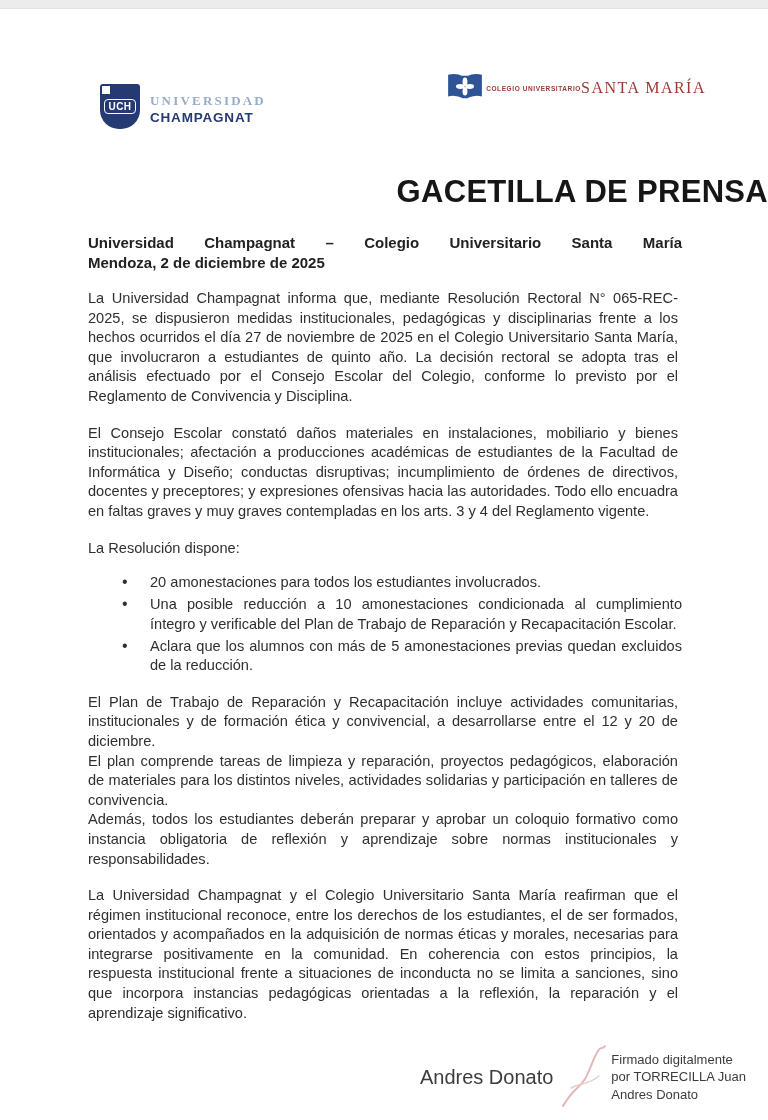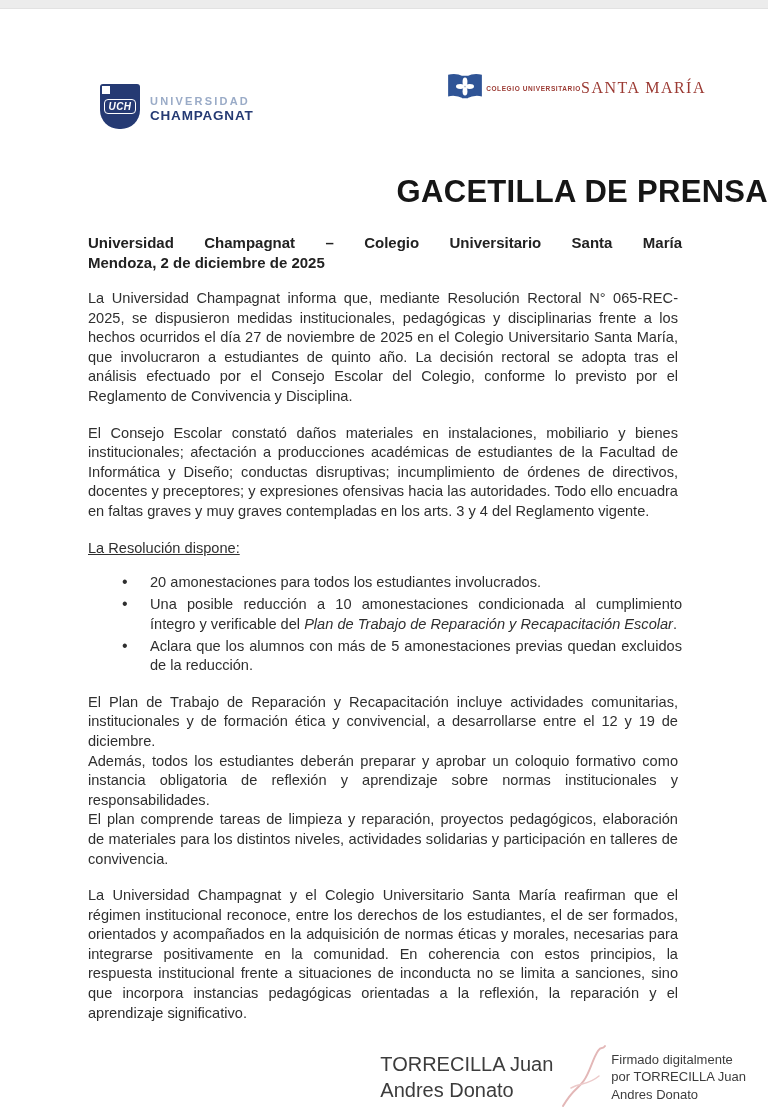--- a/index.html
+++ b/index.html
@@ -3,47 +3,47 @@
 <meta charset="utf-8">
 <style>
   html, body { margin:0; padding:0; }
   body { width:768px; height:1120px; background:#ffffff; font-family:"Liberation Sans","DejaVu Sans",sans-serif; }
   .page { position:relative; width:768px; height:1120px; background:#ffffff; overflow:hidden; }
   .top-strip { position:absolute; top:0; left:0; width:100%; height:8px; background:#ececec; border-bottom:1px solid #e2e2e2; }
 
   
   .logo-row { display:flex; justify-content:space-between; align-items:flex-start; padding:84px 62px 0 100px; }
   .uch-logo { display:flex; align-items:center; gap:10px; }
-  .uch-shield { position:relative; width:40px; height:45px; background:#253a73; border-radius:3px 3px 19px 19px; display:flex; align-items:center; justify-content:center;font-style:italic; }
+  .uch-shield { position:relative; width:40px; height:45px; background:#253a73; border-radius:3px 3px 19px 19px; display:flex; align-items:center; justify-content:center; }
   .uch-shield::before { content:""; position:absolute; top:2px; left:2px; width:8px; height:8px; background:#ffffff; }
   .uch-abbr { border:1.5px solid #ffffff; border-radius:4px; color:#ffffff; font-size:10px; font-weight:bold; padding:1px 3px; letter-spacing:.5px; }
   .uch-words { padding-top:4px; }
-  .uch-top { color:#9aabc7; font-size:11px; letter-spacing:2.2px; font-weight:bold; }
+  .uch-top { color:#9aabc7; font-size:13px; letter-spacing:2.2px; font-weight:bold;font-family:Liberation Serif, serif; }
   .uch-bottom { color:#253a73; font-size:13.5px; letter-spacing:.8px; font-weight:bold; margin-top:1px; }
 
   .csm-logo { display:flex; align-items:center; margin-top:-12px; }
   .csm-top { color:#9b3a33; font-size:6.5px; font-weight:bold; letter-spacing:.6px; margin-top:3px; }
   .csm-bottom { color:#9b3a33; font-family:"Liberation Serif","DejaVu Serif",serif; font-size:16px; letter-spacing:1.5px; margin-top:1px; }
 
   
   .doc-title { margin-top:46px; text-align:right; font-size:31px; font-weight:bold; color:#161616; letter-spacing:.3px; line-height:34px; }
   .content { padding:0 86px 0 88px; color:#2f2f2f; }
   .dateline { margin-top:24px; font-weight:bold; font-size:15px; color:#222222; line-height:19.5px; }
   .dateline-l1 { text-align:justify; text-align-last:justify; }
 
   
   .para { margin:13px 4px 0 0; font-size:14.6px; line-height:19.6px; text-align:justify; }
   .para.gap { margin-top:17px; }
   .para.tight { margin-top:0; }
-  .intro-line { margin-top:17px; font-size:14.6px; line-height:19.6px;text-decoration:underline; }
+  .intro-line { margin-top:17px; font-size:14.6px; line-height:19.6px; }
 
   ul.bullets { margin:13px 0 0 0; padding:0 0 0 34px; list-style:none; }
   ul.bullets li { position:relative; padding-left:28px; margin-bottom:3px; font-size:14.6px; line-height:19.4px; text-align:justify; }
   ul.bullets li::before { content:"\2022"; position:absolute; left:0; top:-1px; font-size:16px; color:#2f2f2f; }
-  .it { font-style:italic; }
+  .it { }
 
   
   .signature { position:absolute; top:1044px; right:22px; display:flex; align-items:center; }
   .sig-names { font-size:20px; line-height:26px; color:#3c3c3c; font-weight:500; white-space:nowrap; }
   .sig-flourish { width:52px; height:66px; margin:0 2px 0 4px; flex:0 0 auto; }
   .sig-digital { font-size:13px; line-height:17.5px; color:#3c3c3c; font-weight:500; white-space:nowrap; }
 </style>
 </head>
 <body>
 
@@ -90,30 +90,29 @@
     <p class="para gap">El Consejo Escolar constató daños materiales en instalaciones, mobiliario y bienes institucionales; afectación a producciones académicas de estudiantes de la Facultad de Informática y Diseño; conductas disruptivas; incumplimiento de órdenes de directivos, docentes y preceptores; y expresiones ofensivas hacia las autoridades. Todo ello encuadra en faltas graves y muy graves contempladas en los arts. 3 y 4 del Reglamento vigente.</p>
 
     <p class="intro-line">La Resolución dispone:</p>
 
     <ul class="bullets">
       <li>20 amonestaciones para todos los estudiantes involucrados.</li>
       <li><span>Una posible reducción a 10 amonestaciones condicionada al cumplimiento íntegro y verificable del </span><span class="it">Plan de Trabajo de Reparación y Recapacitación Escolar</span><span>.</span></li>
       <li>Aclara que los alumnos con más de 5 amonestaciones previas quedan excluidos de la reducción.</li>
     </ul>
 
-    <p class="para gap">El Plan de Trabajo de Reparación y Recapacitación incluye actividades comunitarias, institucionales y de formación ética y convivencial, a desarrollarse entre el 12 y 19 de diciembre.</p>
+    <p class="para gap">El Plan de Trabajo de Reparación y Recapacitación incluye actividades comunitarias, institucionales y de formación ética y convivencial, a desarrollarse entre el 12 y 20 de diciembre.</p>
+    <p class="para tight">El plan comprende tareas de limpieza y reparación, proyectos pedagógicos, elaboración de materiales para los distintos niveles, actividades solidarias y participación en talleres de convivencia.</p>
     <p class="para tight">Además, todos los estudiantes deberán preparar y aprobar un coloquio formativo como instancia obligatoria de reflexión y aprendizaje sobre normas institucionales y responsabilidades.</p>
-    <p class="para tight">El plan comprende tareas de limpieza y reparación, proyectos pedagógicos, elaboración de materiales para los distintos niveles, actividades solidarias y participación en talleres de convivencia.</p>
 
     <p class="para gap">La Universidad Champagnat y el Colegio Universitario Santa María reafirman que el régimen institucional reconoce, entre los derechos de los estudiantes, el de ser formados, orientados y acompañados en la adquisición de normas éticas y morales, necesarias para integrarse positivamente en la comunidad. En coherencia con estos principios, la respuesta institucional frente a situaciones de inconducta no se limita a sanciones, sino que incorpora instancias pedagógicas orientadas a la reflexión, la reparación y el aprendizaje significativo.</p>
   </div>
 
   <div class="signature">
     <div class="sig-names">
-      <div>TORRECILLA Juan</div>
       <div>Andres Donato</div>
     </div>
     <svg class="sig-flourish" viewBox="0 0 52 66" aria-hidden="true">
       <path d="M6 62 C 20 38, 24 48, 34 22 S 44 8, 48 2" fill="none" stroke="#e3b7b7" stroke-width="2" stroke-linecap="round"></path>
       <path d="M14 44 C 24 38, 30 42, 42 32" fill="none" stroke="#eccaca" stroke-width="1.5" stroke-linecap="round"></path>
     </svg>
     <div class="sig-digital">
       <div>Firmado digitalmente</div>
       <div>por TORRECILLA Juan</div>
       <div>Andres Donato</div>

